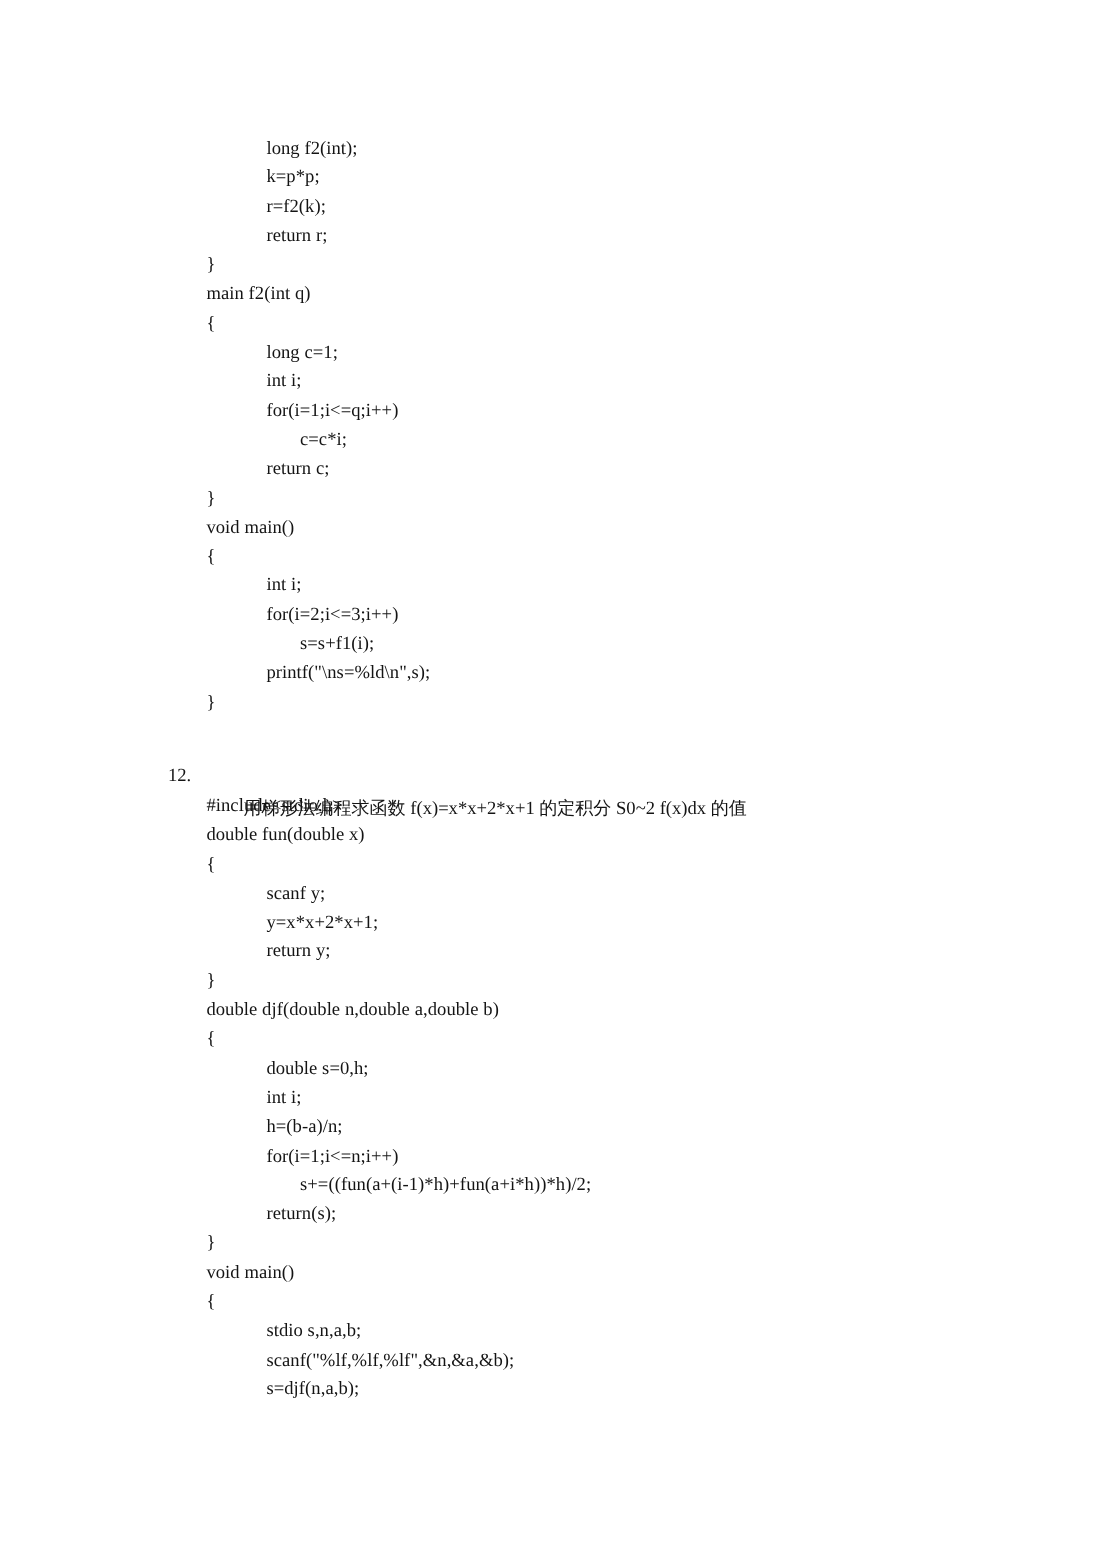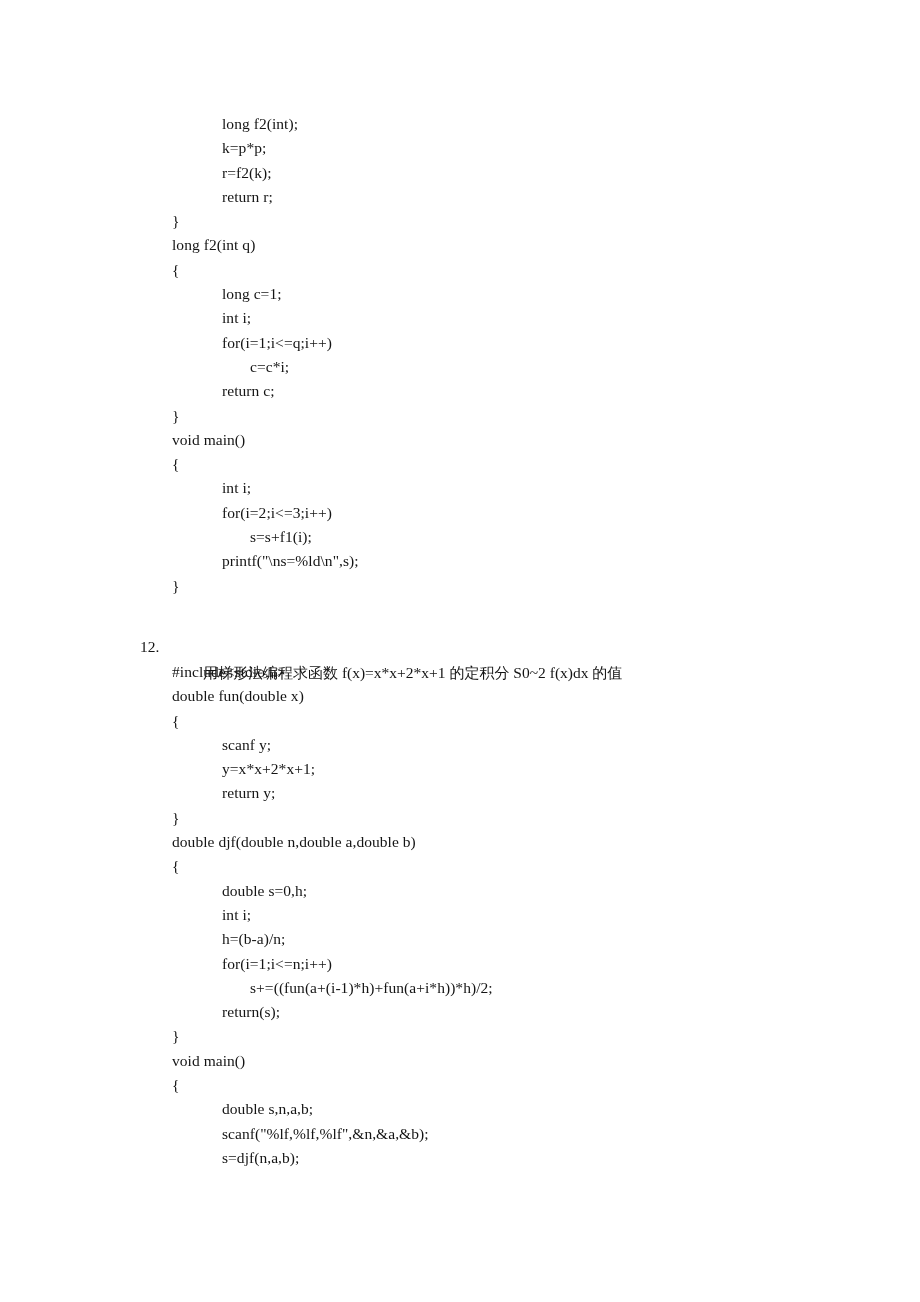--- a/index.html
+++ b/index.html
@@ -73,21 +73,21 @@
   <div class="content">
 
     <div class="spacer-top"></div>
 
     <div class="block" id="code-block-0">
         <div class="line ind-1">long f2(int);</div>
         <div class="line ind-1">k=p*p;</div>
         <div class="line ind-1">r=f2(k);</div>
         <div class="line ind-1">return r;</div>
         <div class="line ind-0">}</div>
-        <div class="line ind-0">long f2(int q)</div>
+        <div class="line ind-0">main f2(int q)</div>
         <div class="line ind-0">{</div>
         <div class="line ind-1">long c=1;</div>
         <div class="line ind-1">int i;</div>
         <div class="line ind-1">for(i=1;i&lt;=q;i++)</div>
         <div class="line ind-2">c=c*i;</div>
         <div class="line ind-1">return c;</div>
         <div class="line ind-0">}</div>
         <div class="line ind-0">void main()</div>
         <div class="line ind-0">{</div>
         <div class="line ind-1">int i;</div>
@@ -114,20 +114,20 @@
           <div class="line ind-0">{</div>
           <div class="line ind-1">double s=0,h;</div>
           <div class="line ind-1">int i;</div>
           <div class="line ind-1">h=(b-a)/n;</div>
           <div class="line ind-1">for(i=1;i&lt;=n;i++)</div>
           <div class="line ind-2">s+=((fun(a+(i-1)*h)+fun(a+i*h))*h)/2;</div>
           <div class="line ind-1">return(s);</div>
           <div class="line ind-0">}</div>
           <div class="line ind-0">void main()</div>
           <div class="line ind-0">{</div>
-          <div class="line ind-1">double s,n,a,b;</div>
+          <div class="line ind-1">stdio s,n,a,b;</div>
           <div class="line ind-1">scanf("%lf,%lf,%lf",&amp;n,&amp;a,&amp;b);</div>
           <div class="line ind-1">s=djf(n,a,b);</div>
         </div>
     </div>
 
   </div>
 </div>
 
 </body></html>

